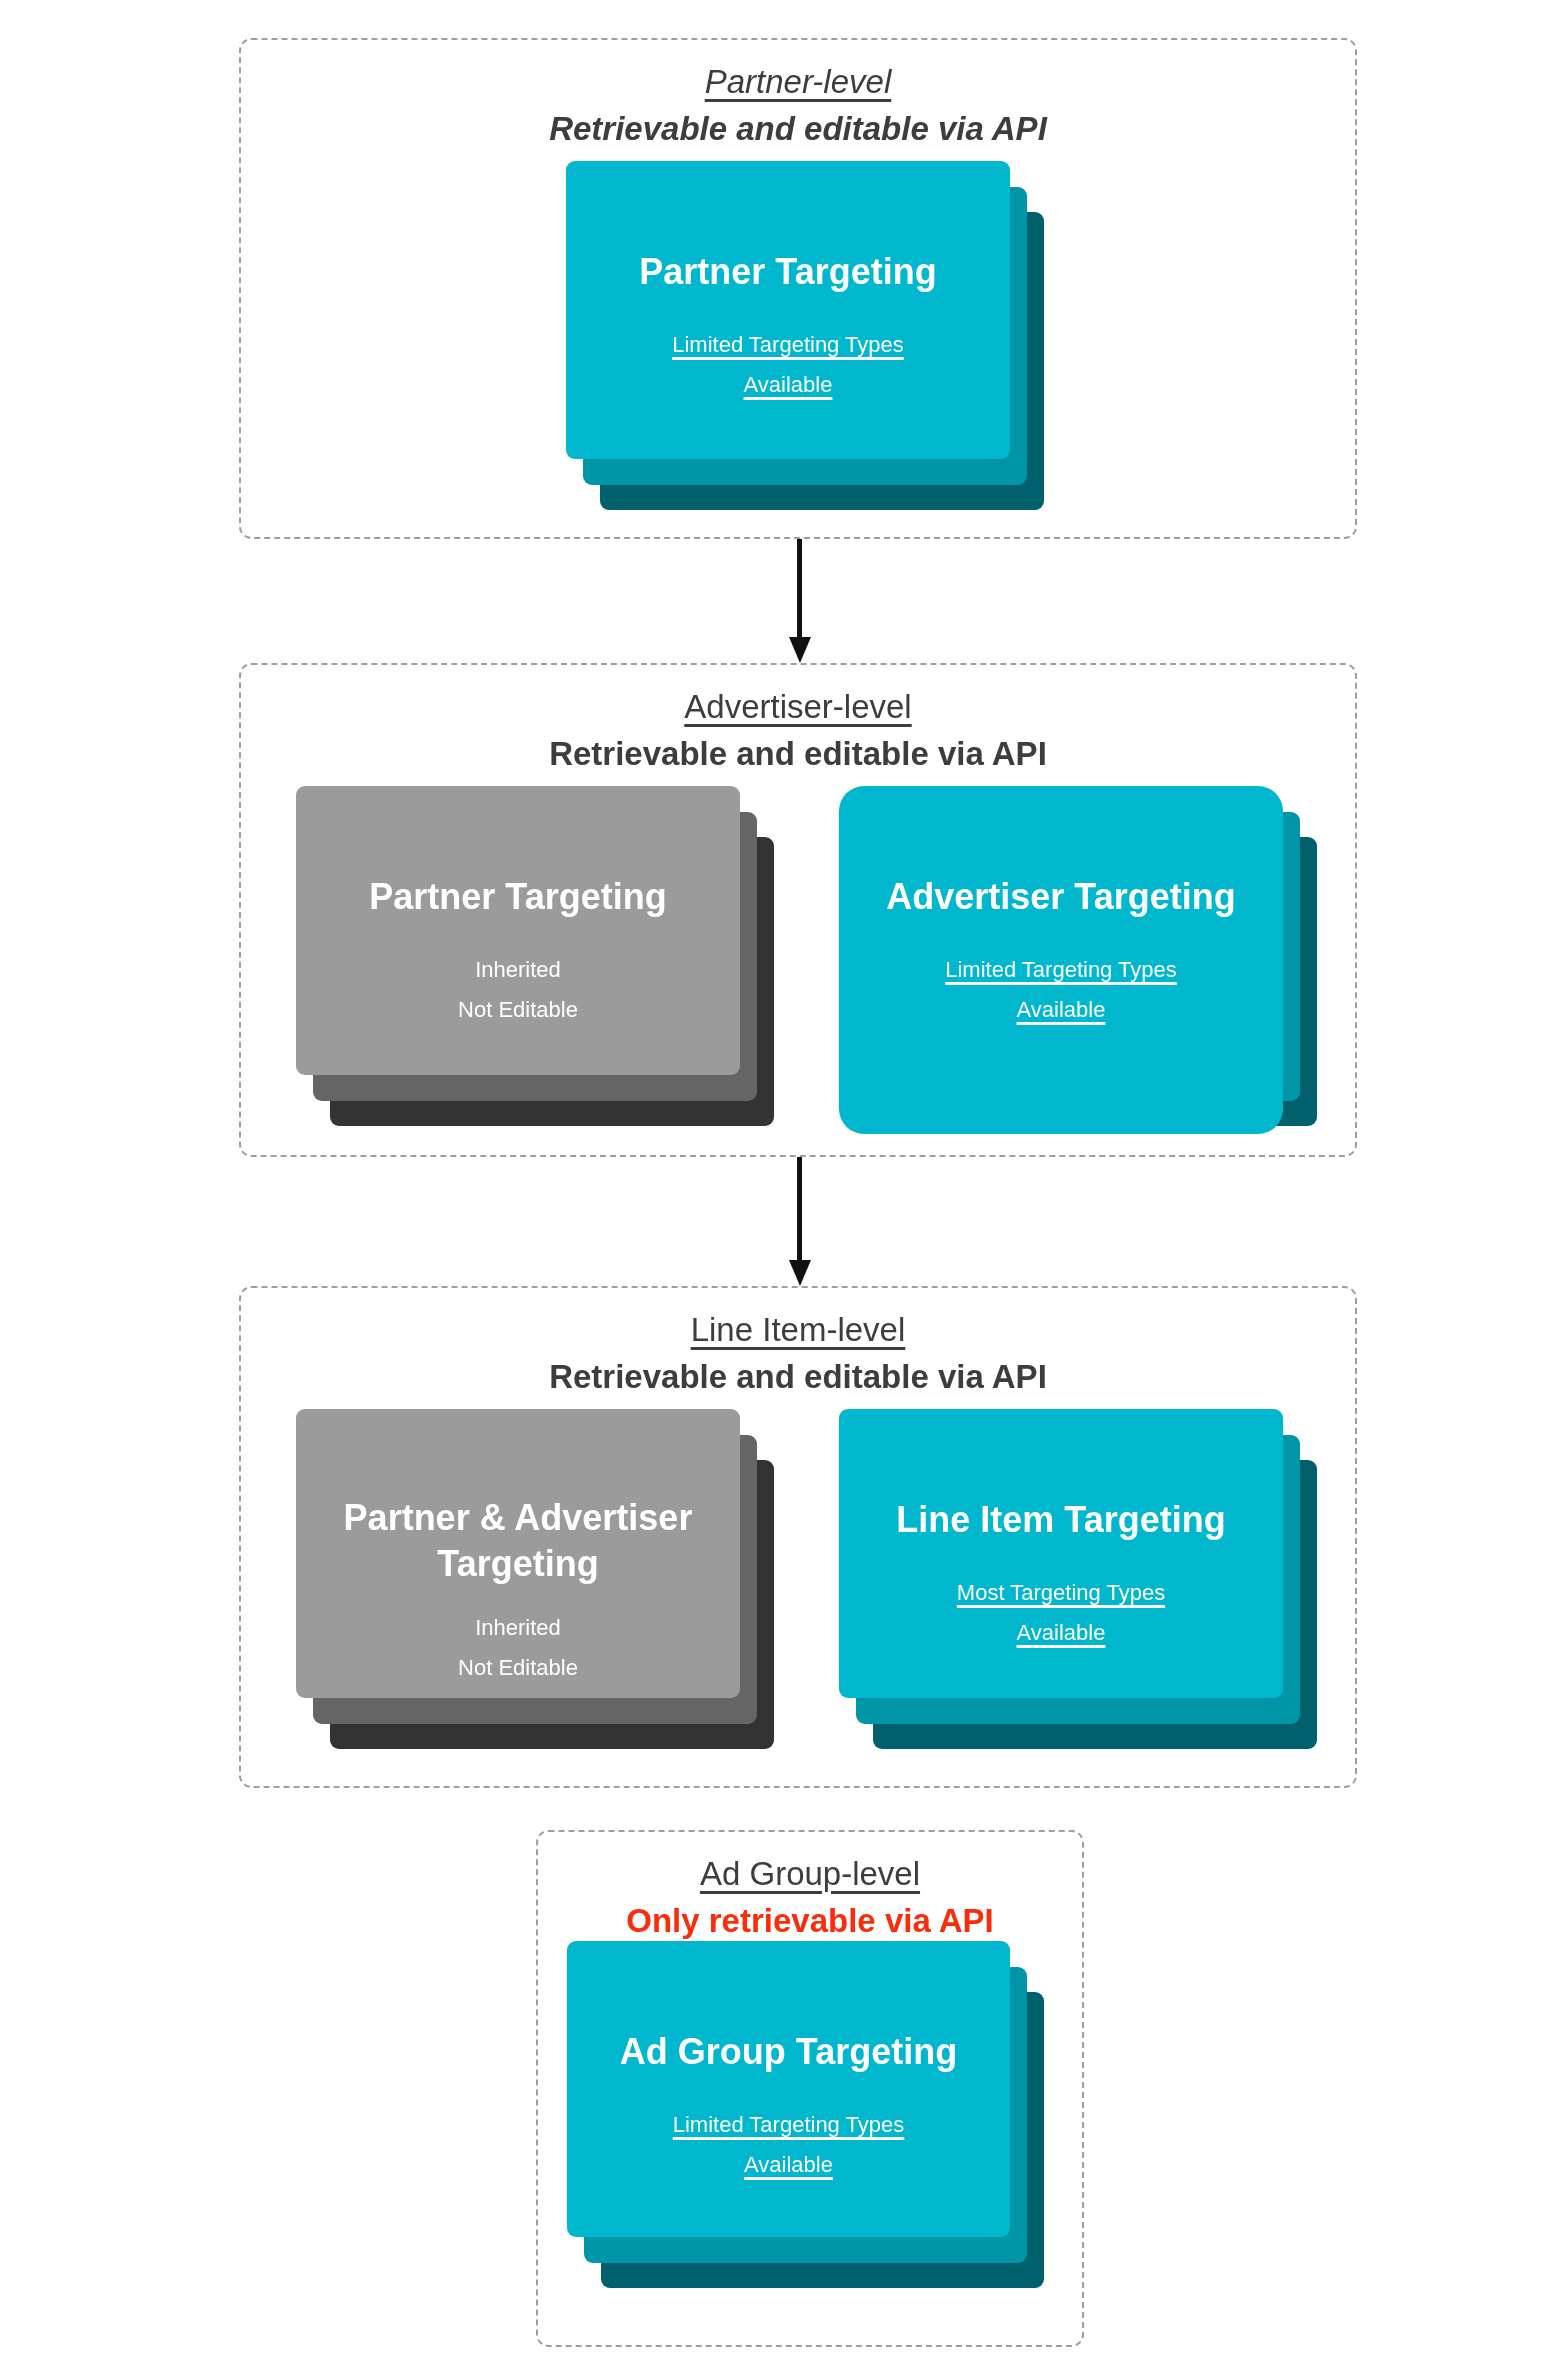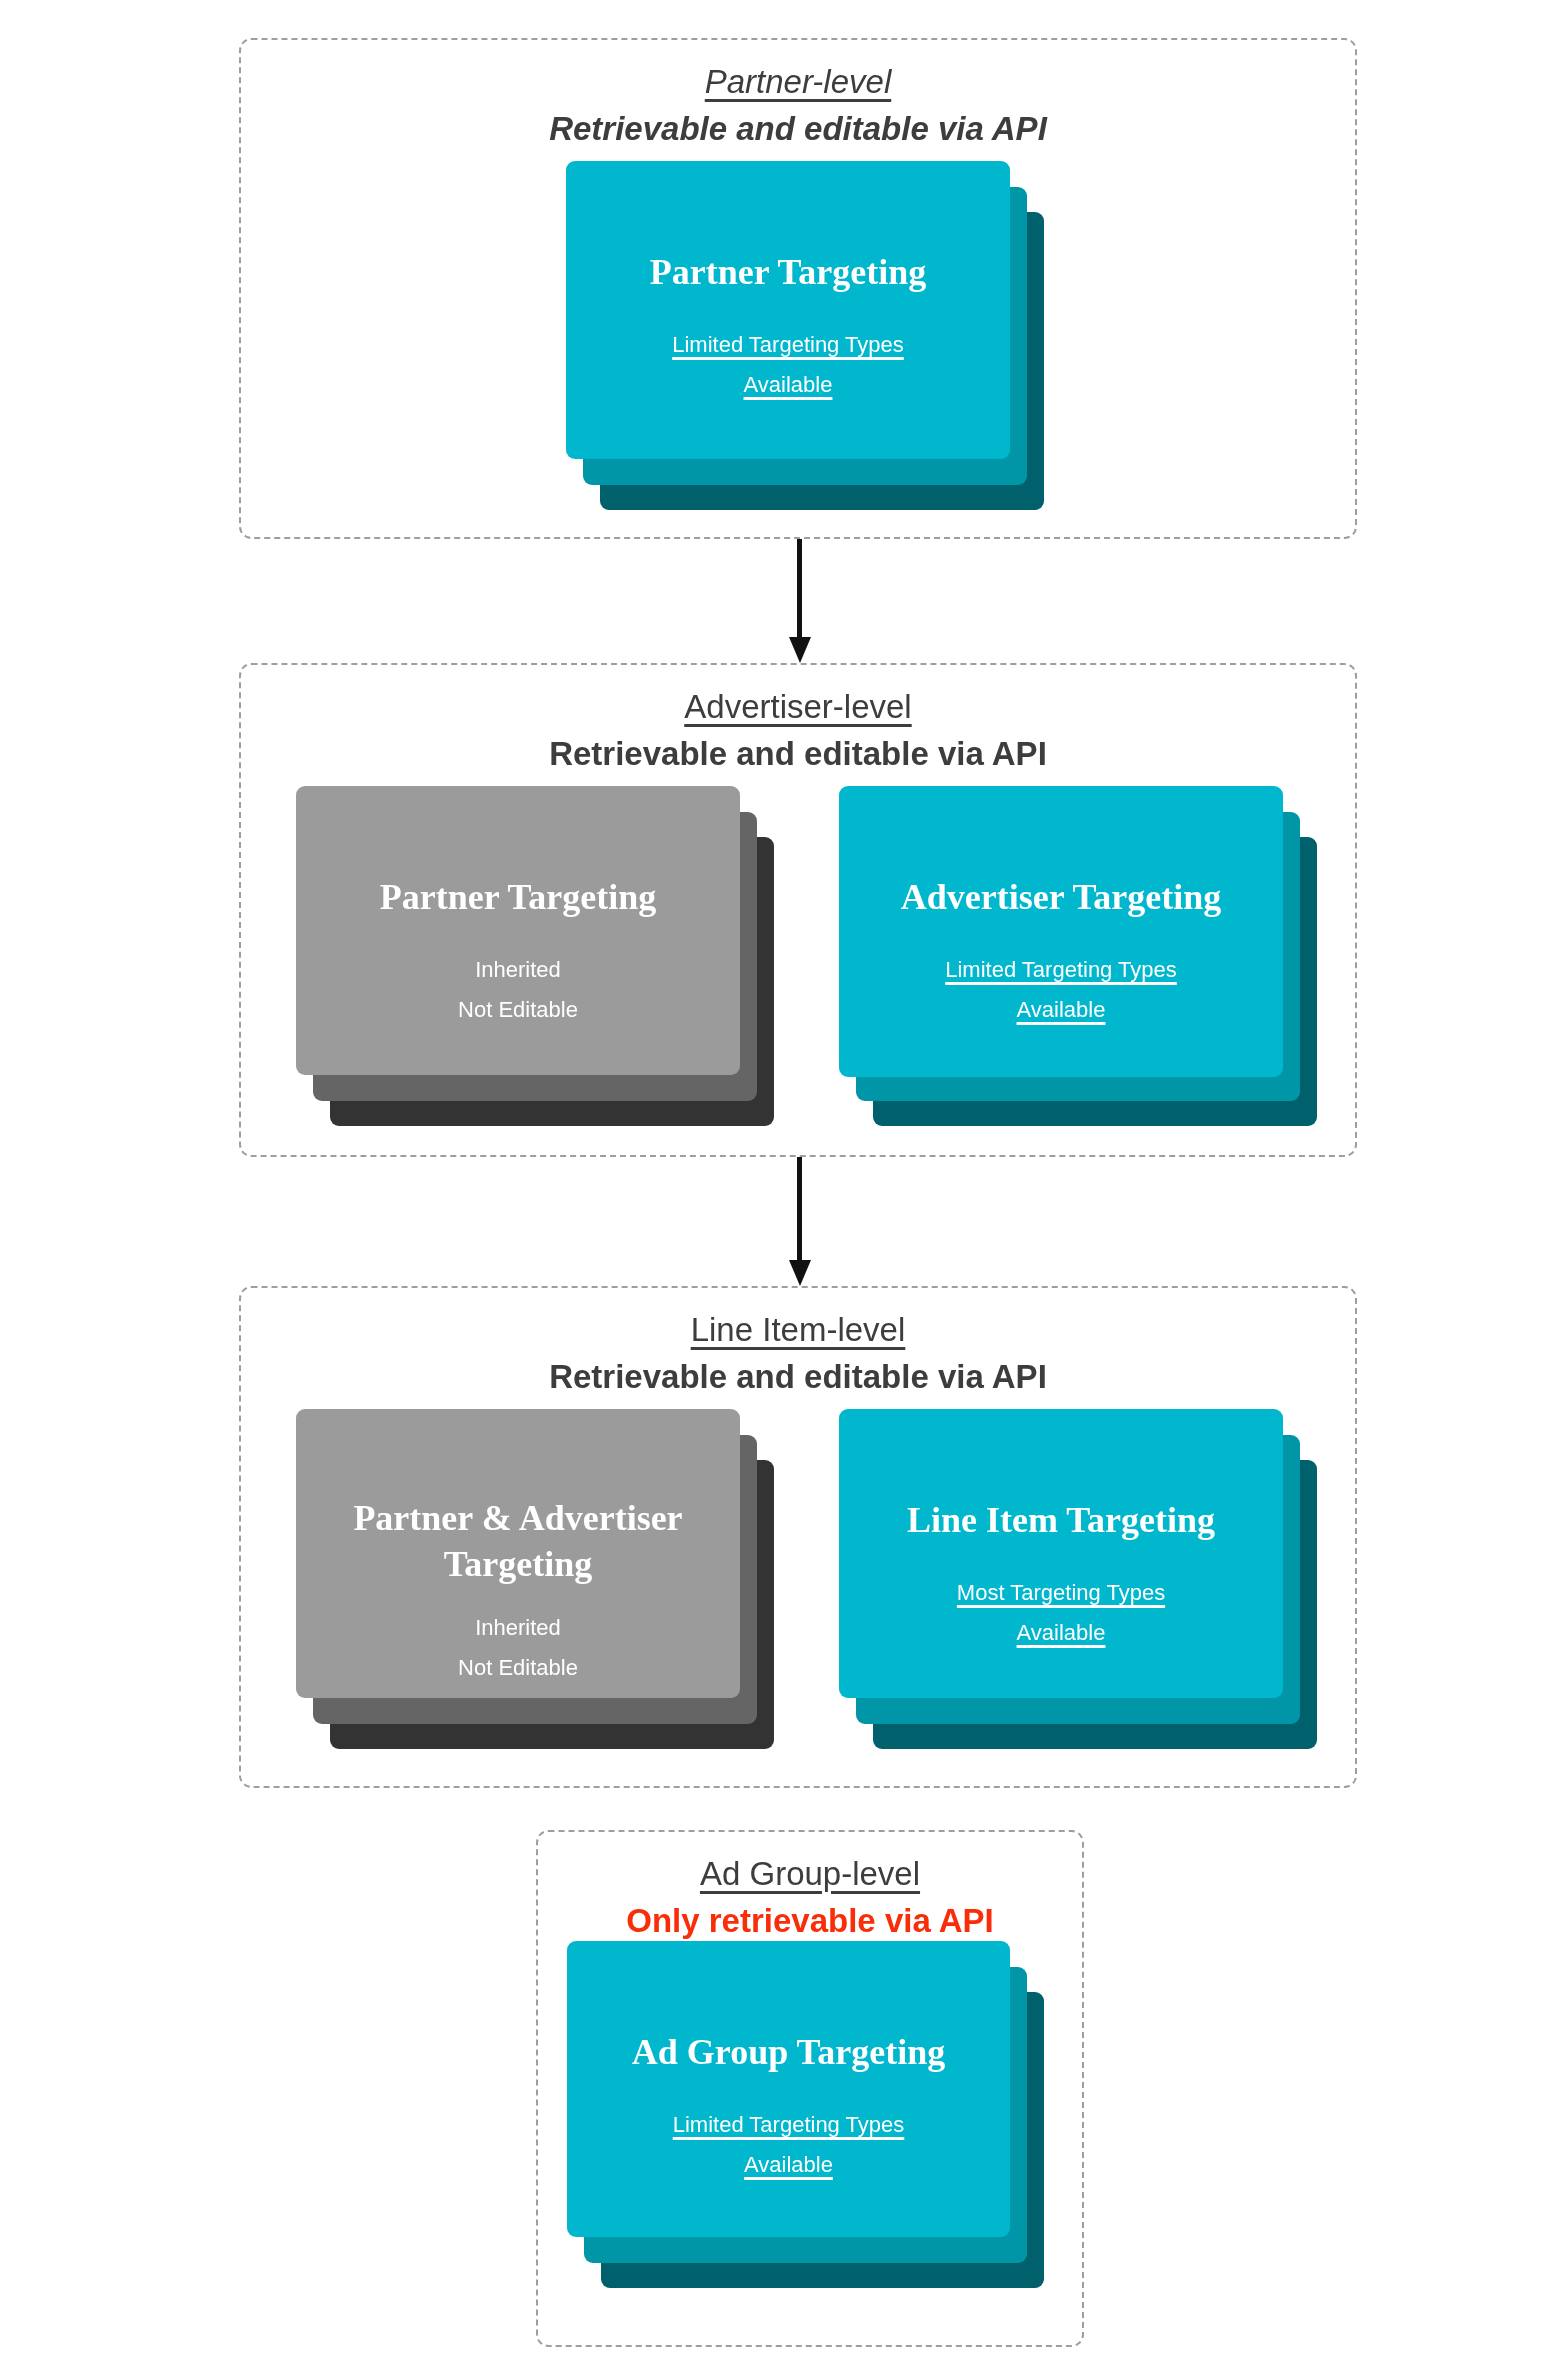--- a/index.html
+++ b/index.html
@@ -37,21 +37,21 @@
   .teal .layer.mid{background:var(--teal-mid);}
   .teal .layer.front{background:var(--teal-front);}
   .gray .layer.back{background:var(--gray-back);}
   .gray .layer.mid{background:var(--gray-mid);}
   .gray .layer.front{background:var(--gray-front);}
   .card-content{
     position:absolute;inset:0;display:flex;flex-direction:column;align-items:center;
     box-sizing:border-box;padding-top:88px;color:var(--card-text);text-align:center;
   }
   .two-line .card-content{padding-top:86px;}
-  .card-title{font-size:36px;line-height:46px;font-weight:700;font-family:Liberation Serif, serif;}
+  .card-title{font-size:36px;line-height:46px;font-weight:700;}
   .card-body{margin-top:30px;font-size:22px;line-height:40px;font-weight:400;}
   .two-line .card-body{margin-top:21.4px;}
   .body-line.u{
     text-decoration:underline;text-decoration-thickness:2.7px;text-underline-offset:5.4px;
   }
   .arrow{
     position:absolute;width:23px;display:flex;flex-direction:column;align-items:center;
   }
   .arrow-line{width:4.5px;flex:1;background:var(--arrow);}
   .arrow-head{
@@ -104,21 +104,21 @@
       <div class="card-body">
         <div class="body-line">Inherited</div>
         <div class="body-line">Not Editable</div>
       </div>
     </div>
   </div>
 </div>
 <div class="card-wrap teal" style="left:839px;top:786px;width:478px;height:340px;">
   <div class="layer back" style="width:444px;height:289px;"></div>
   <div class="layer mid" style="width:444px;height:289px;"></div>
-  <div class="layer front" style="width:444px;height:291px;">
+  <div class="layer front" style="width:444px;height:348px;border-radius:25px;">
     <div class="card-content">
       <div class="card-title">Advertiser Targeting</div>
       <div class="card-body">
         <div class="body-line u">Limited Targeting Types</div>
         <div class="body-line u">Available</div>
       </div>
     </div>
   </div>
 </div>
 

